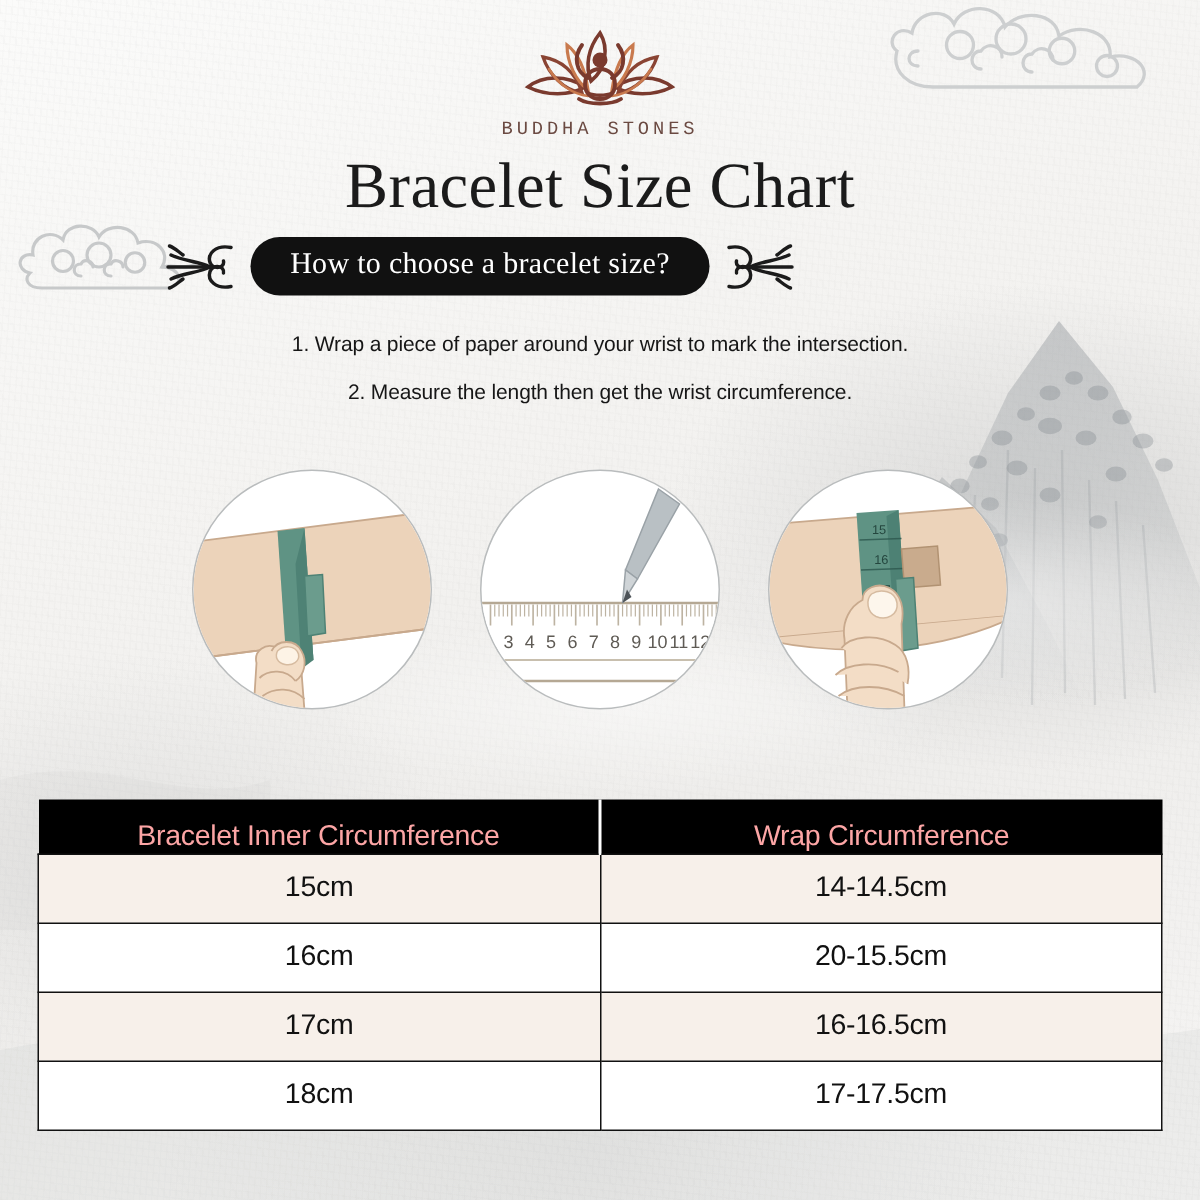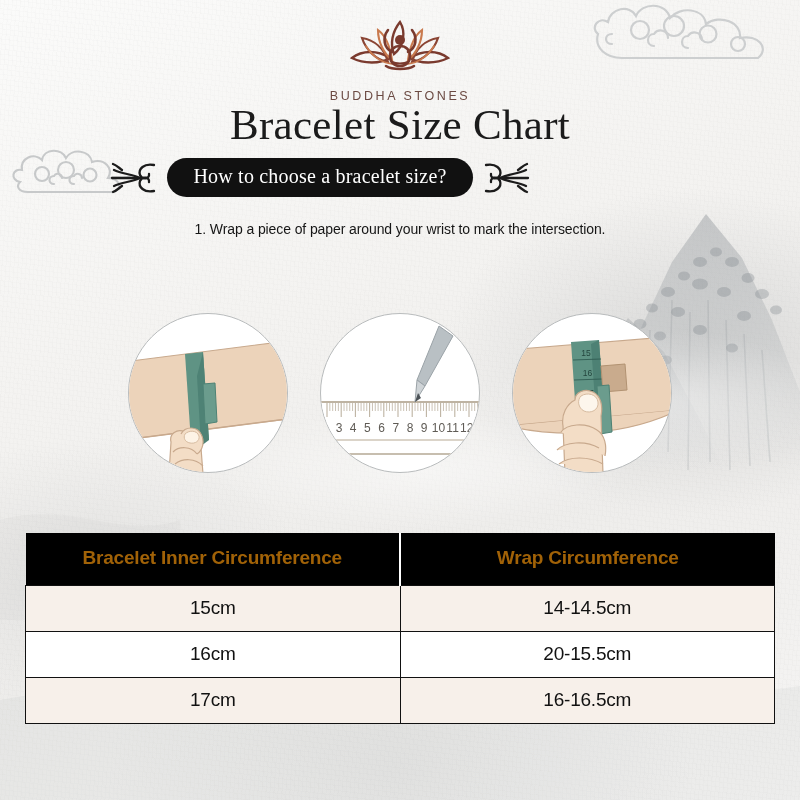--- a/index.html
+++ b/index.html
@@ -47,25 +47,25 @@
   
   #logo-wrap {
     position: absolute;
     top: 16px;
     left: 0;
     width: 800px;
     text-align: center;
   }
   #lotus { display: block; margin: 0 auto; }
   #brand {
-    font-family: Liberation Sans, sans-serif;
+    font-family: Liberation Mono, monospace;
     font-size: 12.5px;
     letter-spacing: 2.6px;
     color: #6b4a42;
-    margin-top: 15px;
+    margin-top: 5px;
   }
 
   #title {
     position: absolute;
     top: 100px;
     left: 0;
     width: 800px;
     text-align: center;
     font-family: "Liberation Serif", serif;
     font-size: 43px;
@@ -136,24 +136,24 @@
   #size-table {
     position: absolute;
     left: 25px;
     top: 533px;
     width: 750px;
     border-collapse: collapse;
     table-layout: fixed;
   }
   #size-table th {
     background: #000000;
-    color: #a16207;
+    color: #fca5a5;
     font-size: 19px;
-    font-weight: 700;
-    padding: 14px 4px 16px;
+    font-weight: 400;
+    padding: 14px 4px 0;
     letter-spacing: -.2px;
   }
   #size-table th:first-child { border-right: 2px solid #ffffff; }
   #size-table td {
     font-size: 19px;
     font-weight: 400;
     color: #111111;
     text-align: center;
     padding: 11px 4px 12px;
     border: 1.4px solid #111111;
@@ -314,20 +314,21 @@
         <path d="M32 17 C24 21 14 21 6 25"></path>
         <path d="M30 17 C22 17 12 17 4 17"></path>
         <path d="M14 9 C10 6 8 4 5 3"></path>
         <path d="M14 25 C10 28 8 30 5 31"></path>
       </g>
     </svg>
   </div>
 
   <div id="steps">
     <div class="line">1. Wrap a piece of paper around your wrist to mark the intersection.</div>
+    <div class="line">2. Measure the length then get the wrist circumference.</div>
   </div>
 
   <div id="circles">
 
     <div class="circle" id="circle-1">
       <svg width="160" height="160" viewBox="0 0 160 160">
 
         <path d="M-6 48 L166 26 L166 104 L-6 126 Z" fill="#ecd3ba" stroke="#c8a98d" stroke-width="1.2"></path>
 
         <path d="M-6 126 L166 104" stroke="#c8a98d" stroke-width="1.3" fill="none"></path>
@@ -493,16 +494,20 @@
           <td>14-14.5cm</td>
         </tr>
         <tr class="plain">
           <td>16cm</td>
           <td>20-15.5cm</td>
         </tr>
         <tr class="alt">
           <td>17cm</td>
           <td>16-16.5cm</td>
         </tr>
+        <tr class="plain">
+          <td>18cm</td>
+          <td>17-17.5cm</td>
+        </tr>
       </tbody>
   </table>
 
 </div>
 
 </body></html>

